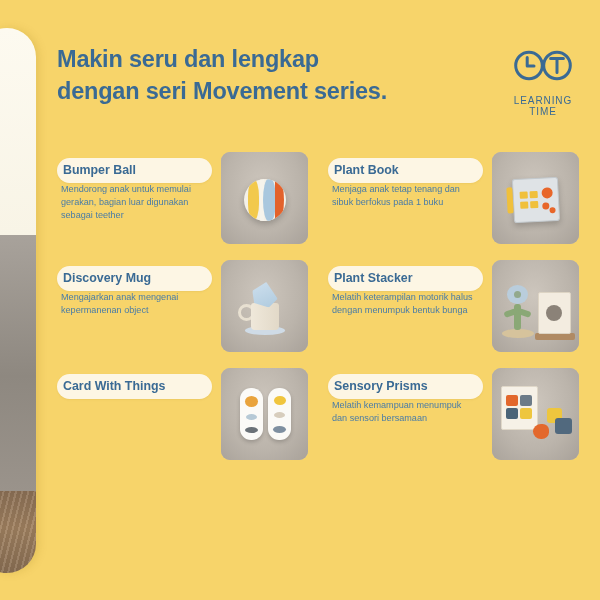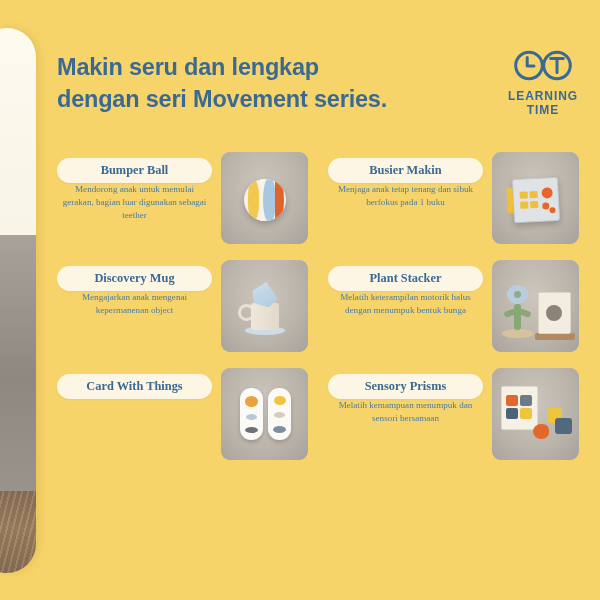--- a/index.html
+++ b/index.html
@@ -63,21 +63,21 @@
       rgba(255,255,255,0.09) 0px,
       rgba(255,255,255,0.09) 2px,
       rgba(0,0,0,0.07) 2px,
       rgba(0,0,0,0.07) 6px);
   }
 
   
   #header {
     position: absolute;
     left: 57px;
-    top: 52px;
+    top: 44px;
     right: 22px;
     height: 66px;
   }
   #headline {
     margin: 0;
     color: #3a6a94;
     font-size: 23.5px;
     font-weight: bold;
     line-height: 1.36;
     letter-spacing: -0.2px;
@@ -91,24 +91,24 @@
     top: 50px;
     width: 72px;
     text-align: center;
   }
   #logo-mark {
     display: block;
     margin: 0 auto;
   }
   #logo-text {
     display: block;
-    margin-top: 8px;
+    margin-top: 14px;
     color: #3a6a94;
-    font-size: 12px;
-    font-weight: bold;
+    font-size: 10px;
+    font-weight: normal;
     letter-spacing: 0.9px;
   }
 
   
   #grid {
     position: absolute;
     left: 57px;
     top: 152px;
     width: 522px;
     display: grid;
@@ -119,22 +119,21 @@
   .product-card {
     display: flex;
     align-items: flex-start;
     gap: 9px;
     height: 96px;
   }
   .card-text {
     flex: 1 1 auto;
     min-width: 0;
     padding-top: 6px;
-    text-align: center;
-    font-family: Liberation Serif, serif;
+    text-align: left;
   }
   .card-title-pill {
     display: block;
     background: #fdf6e4;
     border-radius: 13px;
     padding: 6px 6px 7px;
     color: #3a6a94;
     font-size: 12.4px;
     font-weight: bold;
     line-height: 1;
@@ -351,21 +350,21 @@
           <span class="p1"></span>
             <span class="p2"></span>
             <span class="p3"></span>
             <span class="p4"></span>
         </div>
       </div>
     </div>
 
     <div class="product-card">
       <div class="card-text">
-        <span class="card-title-pill">Busier Makin</span>
+        <span class="card-title-pill">Plant Book</span>
         <span class="card-desc">Menjaga anak tetap tenang dan sibuk berfokus pada 1 buku</span>
       </div>
       <div class="card-photo">
         <div class="photo-inner"></div>
         <div class="art book">
           <span class="spine"></span>
           <span class="sq s1"></span>
             <span class="sq s2"></span>
           <span class="sq s3"></span>
             <span class="sq s4"></span>

